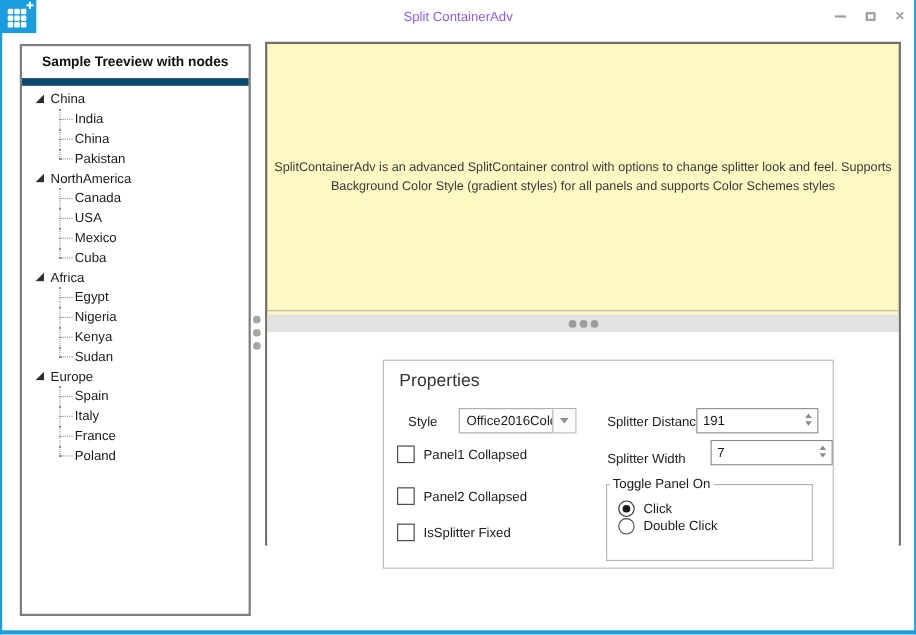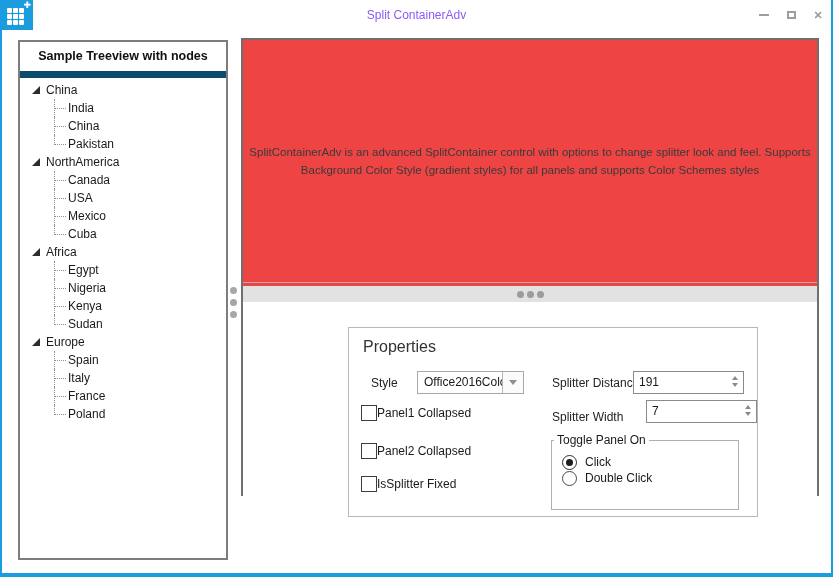--- a/index.html
+++ b/index.html
@@ -43,21 +43,21 @@
   .c-elbow{position:absolute;left:34px;top:0;width:11px;height:9px;
     border-left:1px dotted #8f8f8f;border-bottom:1px dotted #8f8f8f;}
   .c-cont{position:absolute;left:34px;top:9px;width:1px;height:9px;border-left:1px dotted #8f8f8f;}
 
   
   .v-grip{position:absolute;left:230px;top:287px;width:8px;display:flex;flex-direction:column;gap:5px;}
   .v-grip .dot{width:7px;height:7px;border-radius:50%;background:#a6a6a6;}
 
   
   .right-container{position:absolute;left:241px;top:38px;width:578px;height:458px;
-    border:2px solid #6f6f6f;background:#ef4444;box-sizing:border-box;}
+    border:2px solid #6f6f6f;background:#fef9c3;box-sizing:border-box;}
   .top-panel{height:243px;box-sizing:border-box;border-bottom:1px solid #b2b2b2;
     display:flex;flex-direction:column;align-items:center;justify-content:center;}
   .desc-line{font-size:11.5px;color:#3a3a3a;line-height:18px;text-align:center;white-space:nowrap;}
   .h-splitter{margin-top:3px;height:16px;background:#e2e2e2;
     display:flex;align-items:center;justify-content:center;gap:3px;}
   .h-splitter .dot{width:7px;height:7px;border-radius:50%;background:#9c9c9c;}
   .bottom-panel{position:relative;height:256px;background:#fff;}
 
   
   .props-box{position:absolute;left:105px;top:25px;width:410px;height:190px;
@@ -75,21 +75,21 @@
 
   .updown{position:absolute;width:111px;height:23px;box-sizing:border-box;border:1px solid #8a8a8a;
     background:#fff;}
   .updown .val{position:absolute;left:5px;top:3px;font-size:12px;color:#1a1a1a;}
   .spinners{position:absolute;right:5px;top:4px;display:flex;flex-direction:column;gap:3px;align-items:center;}
   .sp-up{width:0;height:0;border-left:3.5px solid transparent;border-right:3.5px solid transparent;
     border-bottom:4px solid #8a8a8a;}
   .sp-down{width:0;height:0;border-left:3.5px solid transparent;border-right:3.5px solid transparent;
     border-top:4px solid #8a8a8a;}
 
-  .chk-row{position:absolute;display:flex;align-items:center;height:16px;}
+  .chk-row{position:absolute;display:flex;align-items:center;gap:8px;height:16px;}
   .chk-box{width:14px;height:14px;border:1px solid #3d3d3d;background:#fff;flex:0 0 auto;}
   .chk-lbl{font-size:12px;color:#1a1a1a;white-space:nowrap;}
 
   .toggle-box{position:absolute;left:202px;top:112px;width:188px;height:70px;
     border:1px solid #b0b0b0;box-sizing:border-box;}
   .toggle-title{position:absolute;top:-8px;left:2px;background:#fff;padding:0 3px;
     font-size:12px;color:#1a1a1a;white-space:nowrap;}
   .toggle-options{position:absolute;left:10px;top:13px;display:flex;flex-direction:column;}
   .radio-row{display:flex;align-items:center;gap:8px;height:16px;}
   .radio{width:13px;height:13px;border:1px solid #4a4a4a;border-radius:50%;background:#fff;

